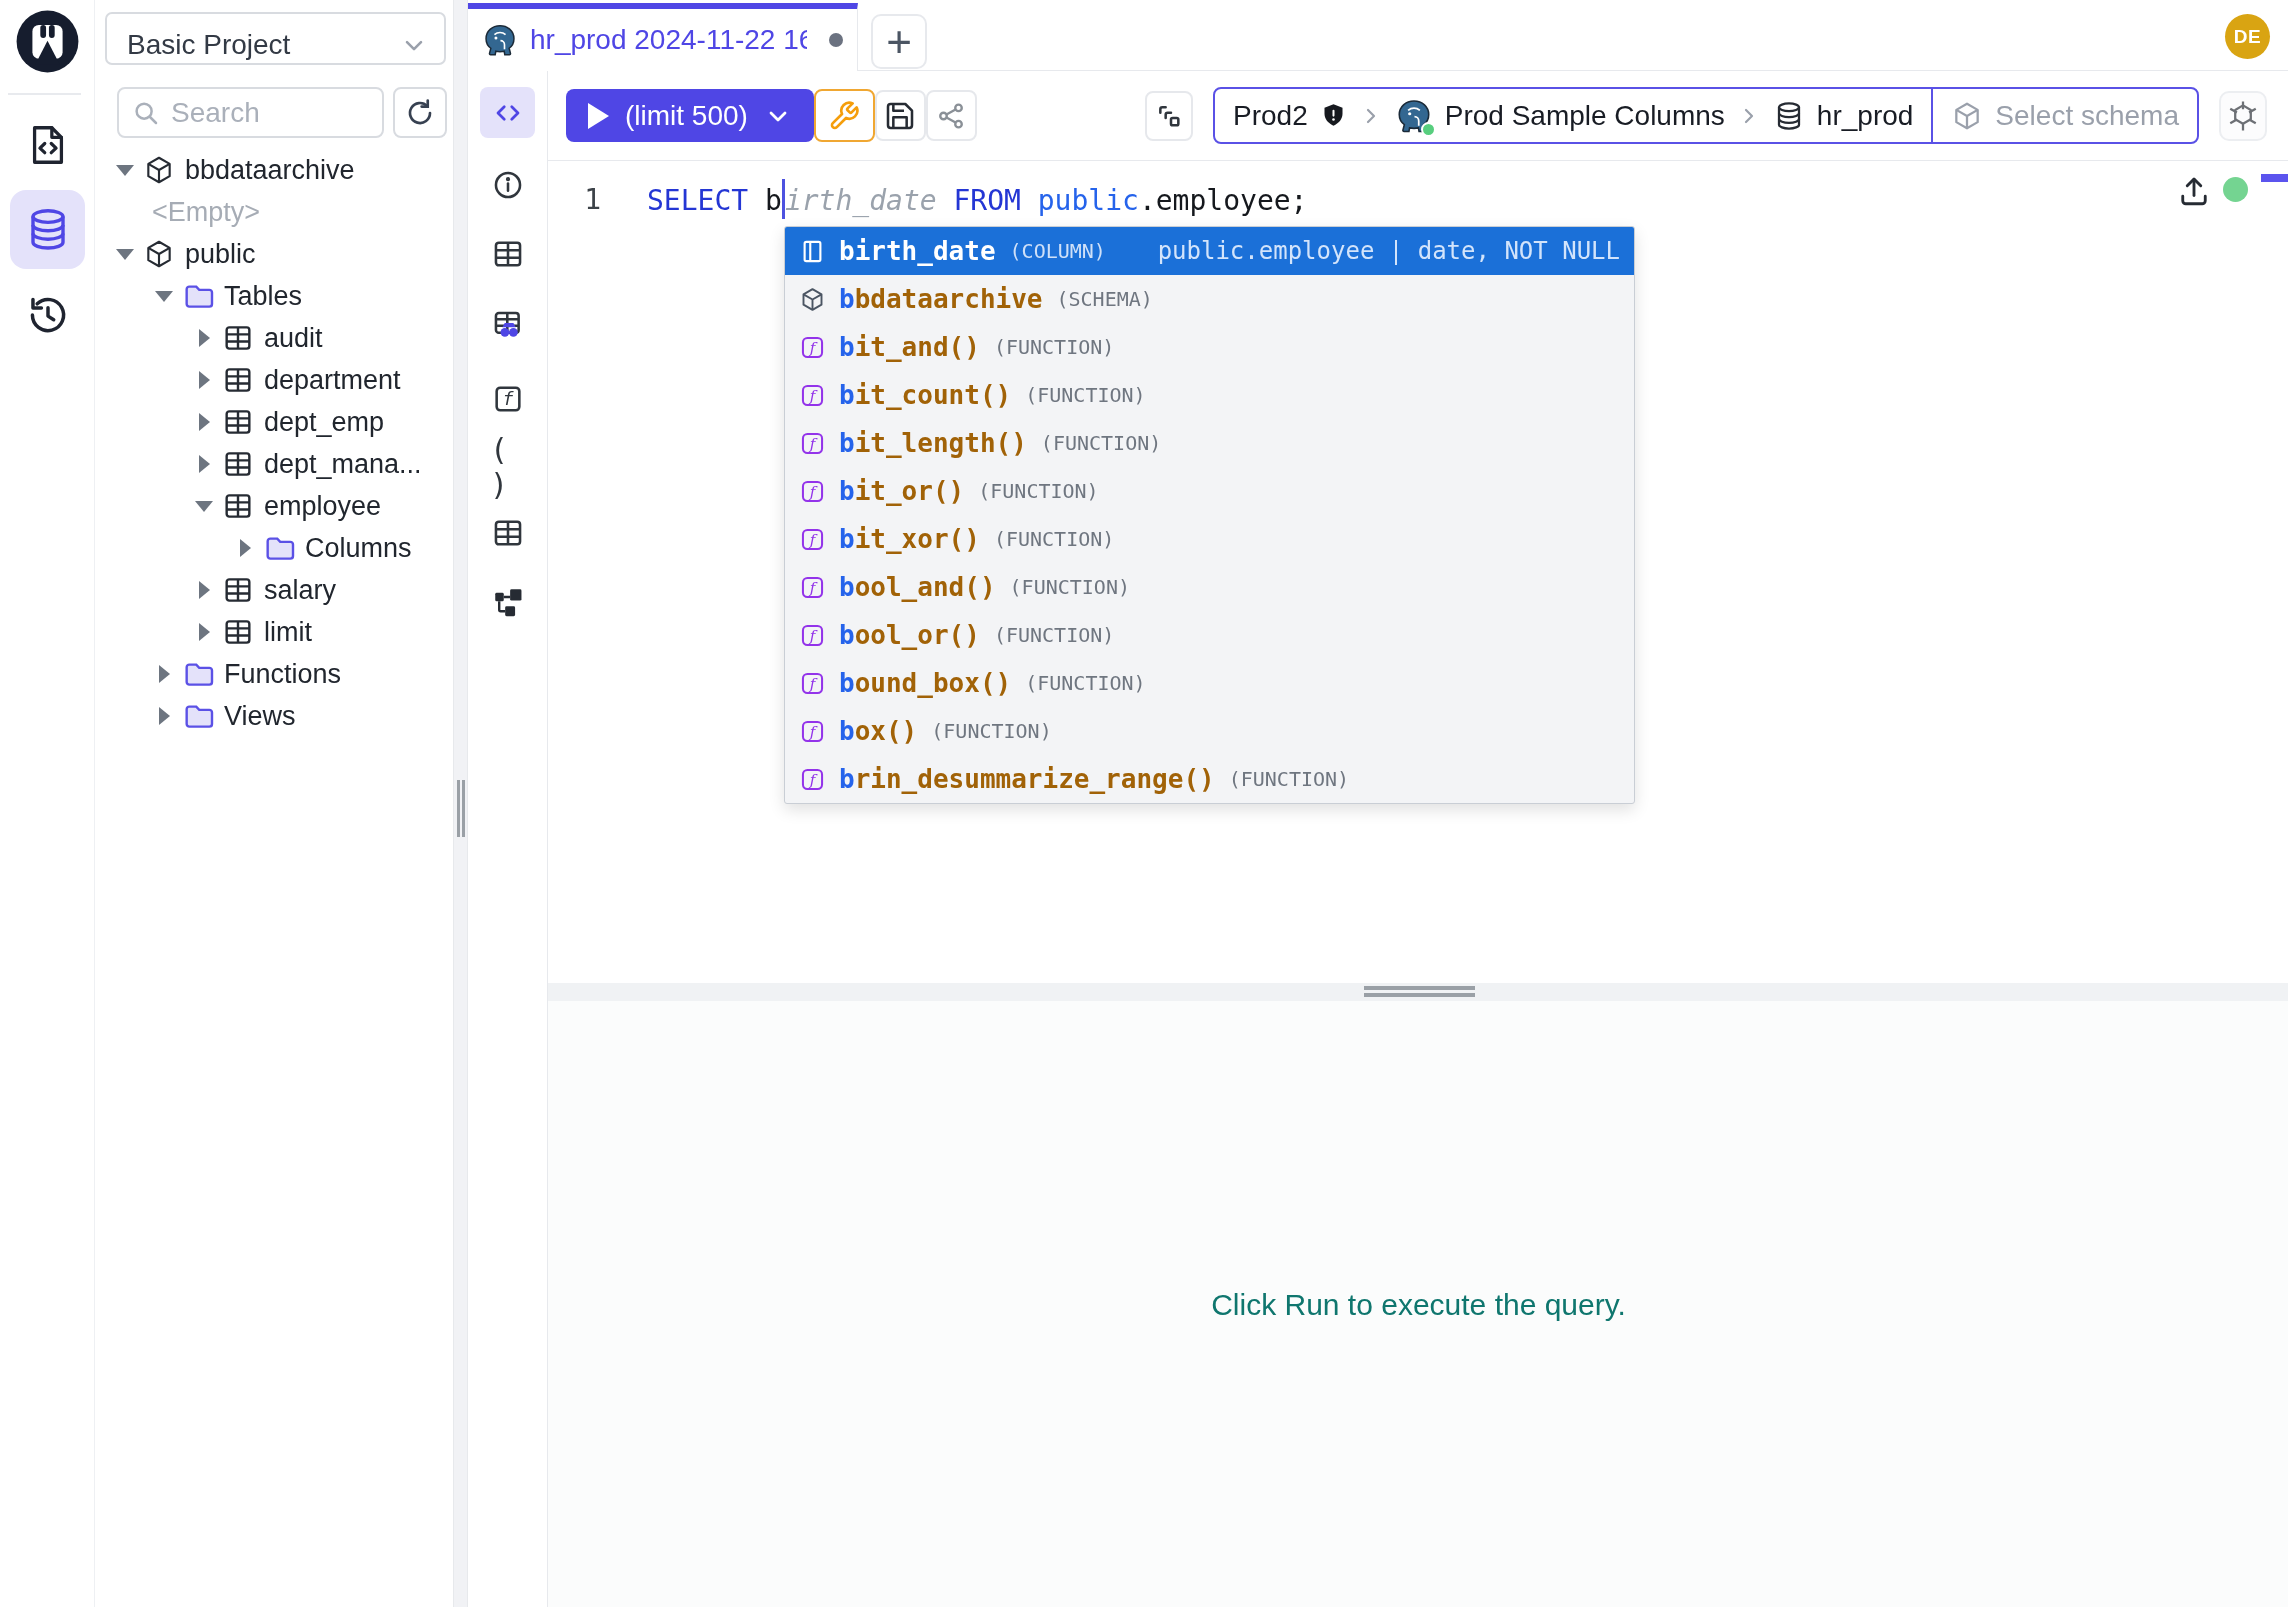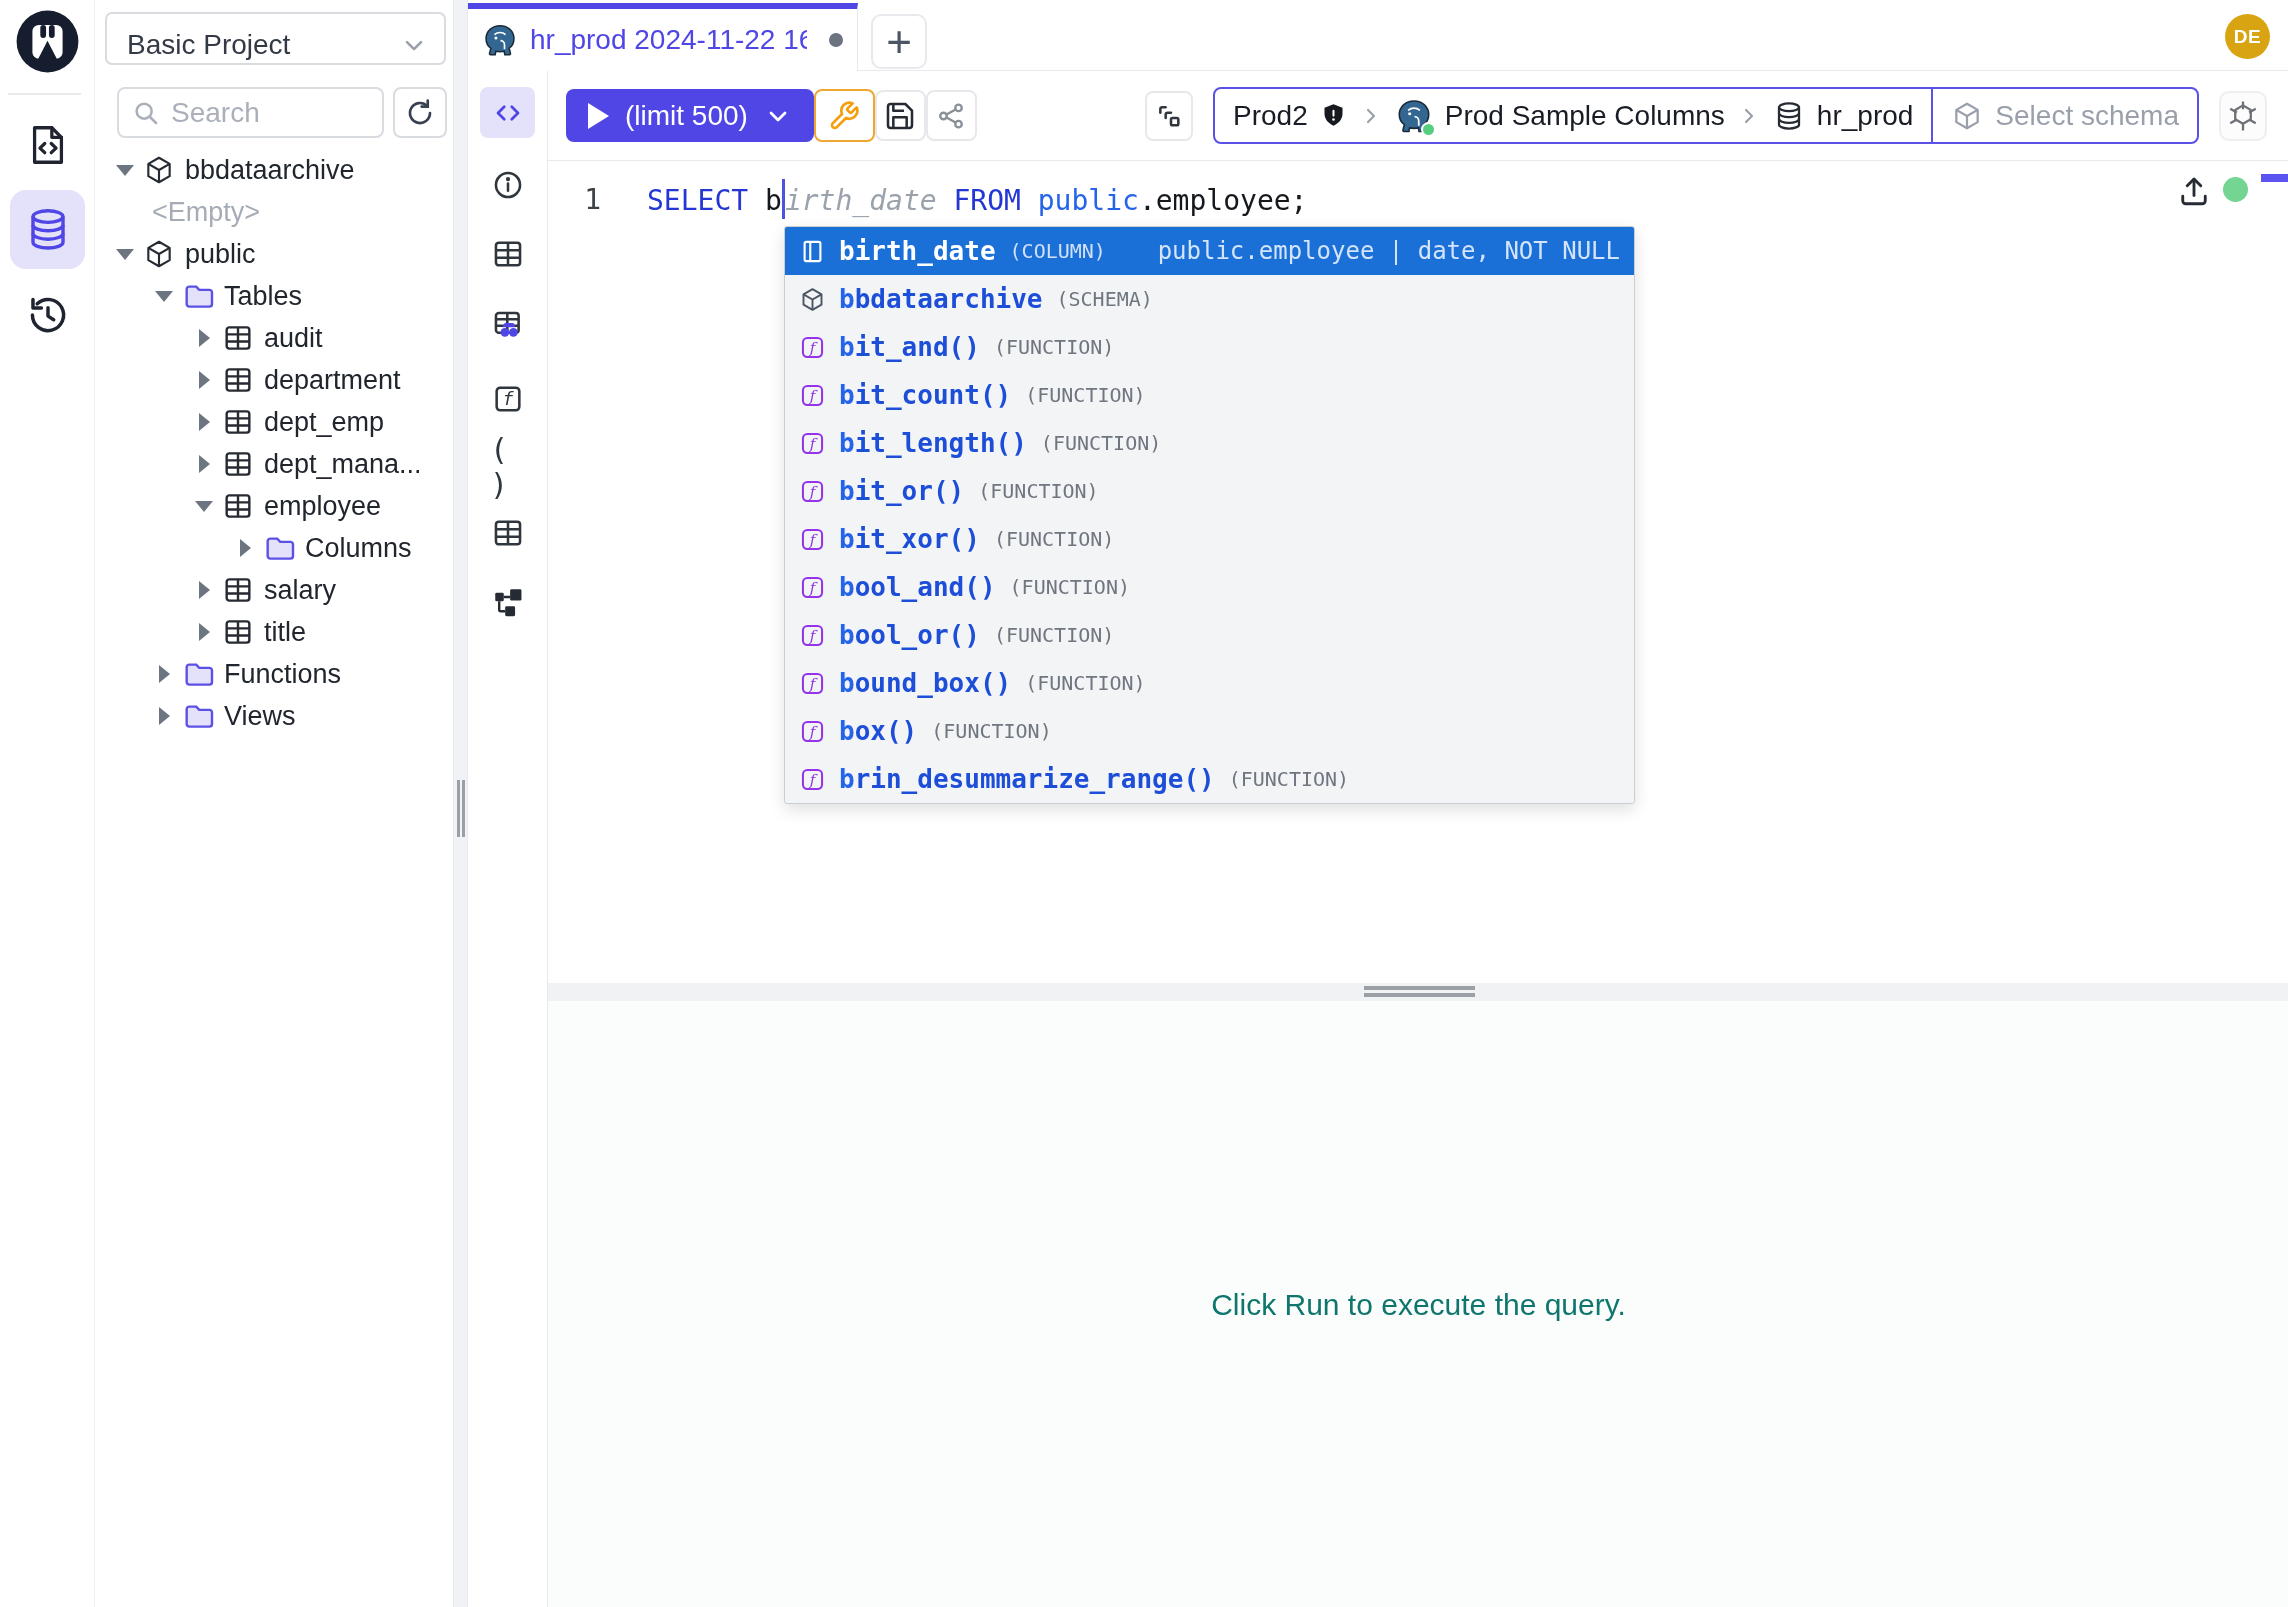--- a/index.html
+++ b/index.html
@@ -133,21 +133,21 @@
         border: 1px solid #c9ced5; border-radius: 3px; box-shadow: 0 6px 16px rgba(0,0,0,.12);
         font-family: "DejaVu Sans Mono", monospace; overflow: hidden; }
   .ac-row { height: 48px; display: flex; align-items: center; padding: 0 14px; font-size: 26px; }
   .ac-row.selected { background: #1b70d8; }
   .ac-icon { display: none; width: 27px; height: 27px; margin-right: 13px; flex: none; }
   .ac-row.icon-column .ic-col { display: block; }
   .ac-row.icon-schema .ic-sch { display: block; }
   .ac-row.icon-fn .ic-fn { display: block; }
   .ac-label { font-weight: bold; }
   .ac-prefix { color: #2563eb; }
-  .ac-rest { color: #1d4ed8; }
+  .ac-rest { color: #a16207; }
   .ac-row.selected .ac-prefix, .ac-row.selected .ac-rest { color: #ffffff; }
   .ac-kind { margin-left: 14px; color: #6f7680; font-size: 20px; }
   .ac-row.selected .ac-kind { color: #cfe0f8; }
   .ac-detail { margin-left: auto; color: #d3e4fb; font-size: 24px; }
 
   
   .divider-h { position: absolute; left: 0; top: 912px; right: 0; height: 18px; background: #f0f2f4; }
   .divider-h .bar { position: absolute; left: calc(50% - 55px); width: 111px; height: 4px; background: #9aa0a6; }
   .divider-h .h1 { top: 3px; } .divider-h .h2 { top: 10px; }
   .results { position: absolute; left: 0; top: 930px; right: 0; bottom: 0; background: #fbfcfc;
@@ -379,21 +379,21 @@
         <span class="caret c-right">
           <i></i>
         </span>
 
         <span class="ticon t-table">
           <svg viewBox="0 0 24 24" width="32" height="32" fill="none" stroke="#262b33" stroke-width="1.8">
             <rect x="3.5" y="4" width="17" height="16" rx="2"></rect>
             <path d="M3.5 9.3h17M3.5 14.6h17M12 4v16"></path>
           </svg>
         </span>
-        <span class="tlabel">title</span>
+        <span class="tlabel">limit</span>
       </div>
 
       <div class="tree-row ind-1 caret-right icon-folder">
 
         <span class="caret c-right">
           <i></i>
         </span>
 
         <span class="ticon t-folder">
           <svg viewBox="0 0 24 24" width="32" height="32">

